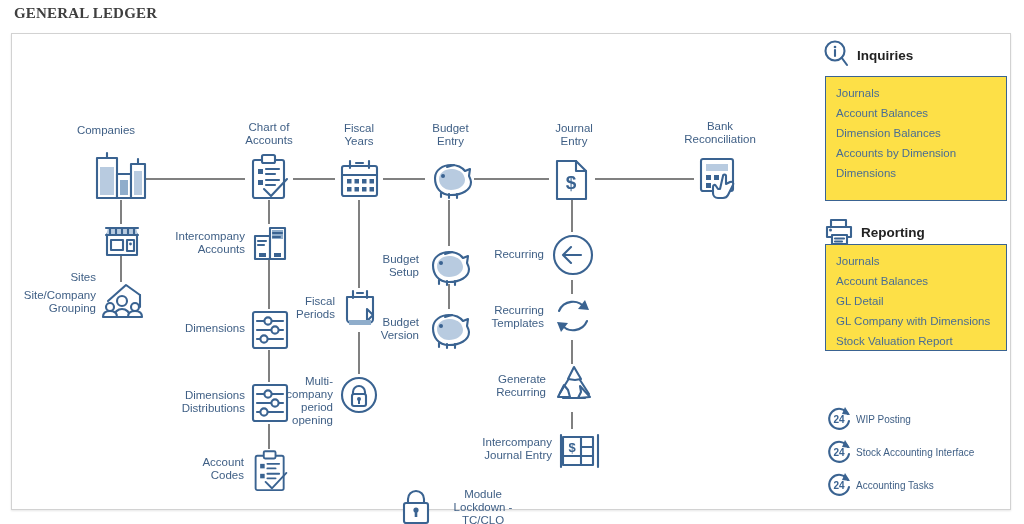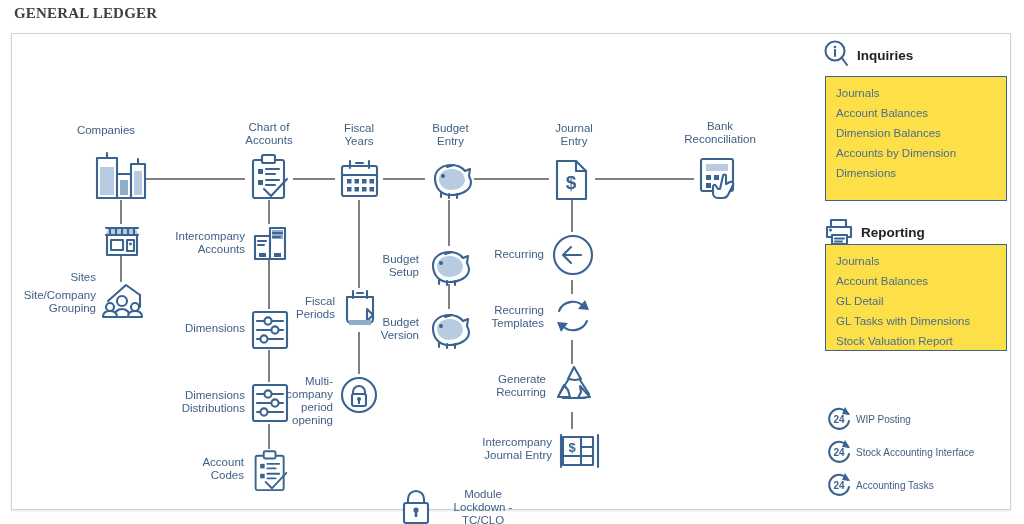--- a/index.html
+++ b/index.html
@@ -464,21 +464,21 @@
             <line class="st" x1="11" y1="20.5" x2="20" y2="20.5"></line>
             <line class="st" x1="11" y1="23.5" x2="18" y2="23.5"></line>
           </svg>
         </span>
         <span>Reporting</span>
       </div>
       <div class="panel-box" style="left:813px;top:210px;width:182px;height:107px;">
         <div class="item">Journals</div>
         <div class="item">Account Balances</div>
         <div class="item">GL Detail</div>
-        <div class="item">GL Tasks with Dimensions</div>
+        <div class="item">GL Company with Dimensions</div>
         <div class="item">Stock Valuation Report</div>
       </div>
     </div>
 
     <div class="task-row" style="left:814px;top:371px;">
       <span>
         <svg class="gi" width="28" height="28" viewBox="0 0 28 28">
           <path class="st" d="M22 9a10 10 0 1 0 1 7" stroke-width="1.9"></path>
           <polygon class="fdk" points="19,2 24,10 16,9"></polygon>
           <text x="13" y="18" font-family="'Liberation Sans',sans-serif" font-size="10" font-weight="bold" fill="#3a6391" text-anchor="middle">24</text>

